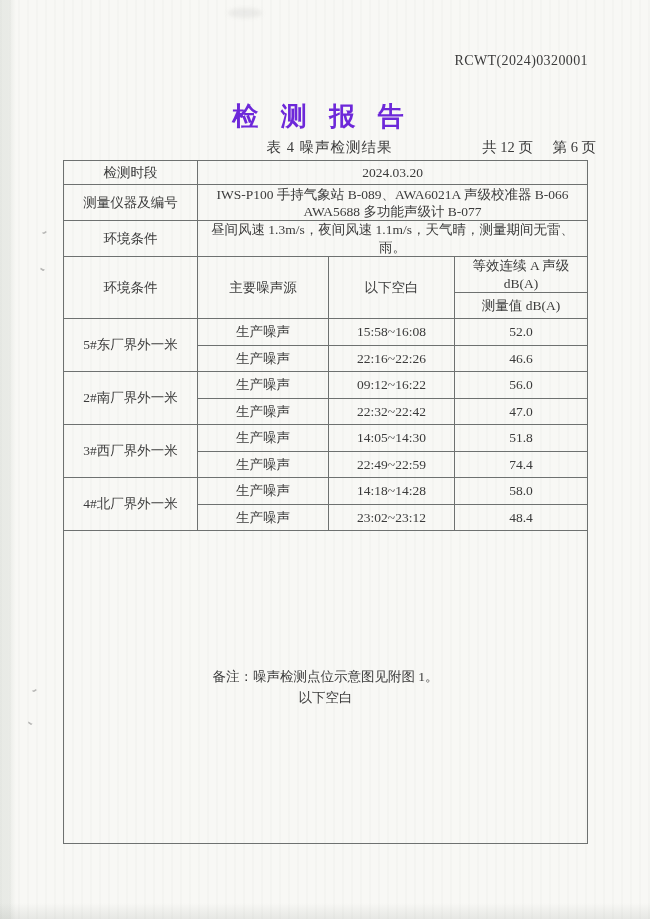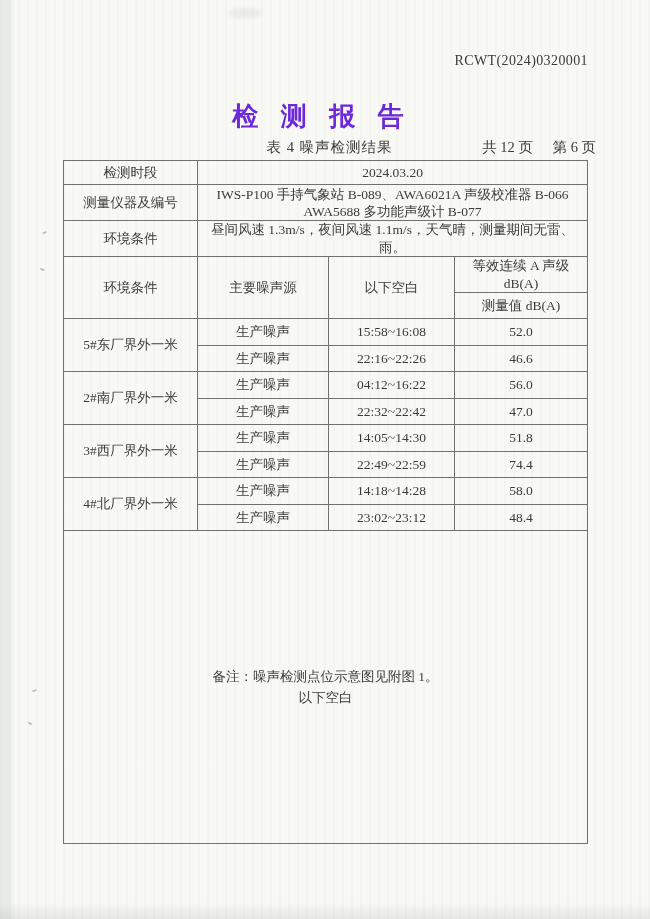--- a/index.html
+++ b/index.html
@@ -199,21 +199,21 @@
     </tr>
     <tr class="r-data-b">
       <td>生产噪声</td>
       <td>22:16~22:26</td>
       <td>46.6</td>
     </tr>
 
     <tr class="r-data-a">
       <td rowspan="2">2#南厂界外一米</td>
       <td>生产噪声</td>
-      <td>04:12~16:22</td>
+      <td>09:12~16:22</td>
       <td>56.0</td>
     </tr>
     <tr class="r-data-b">
       <td>生产噪声</td>
       <td>22:32~22:42</td>
       <td>47.0</td>
     </tr>
 
     <tr class="r-data-a">
       <td rowspan="2">3#西厂界外一米</td>

